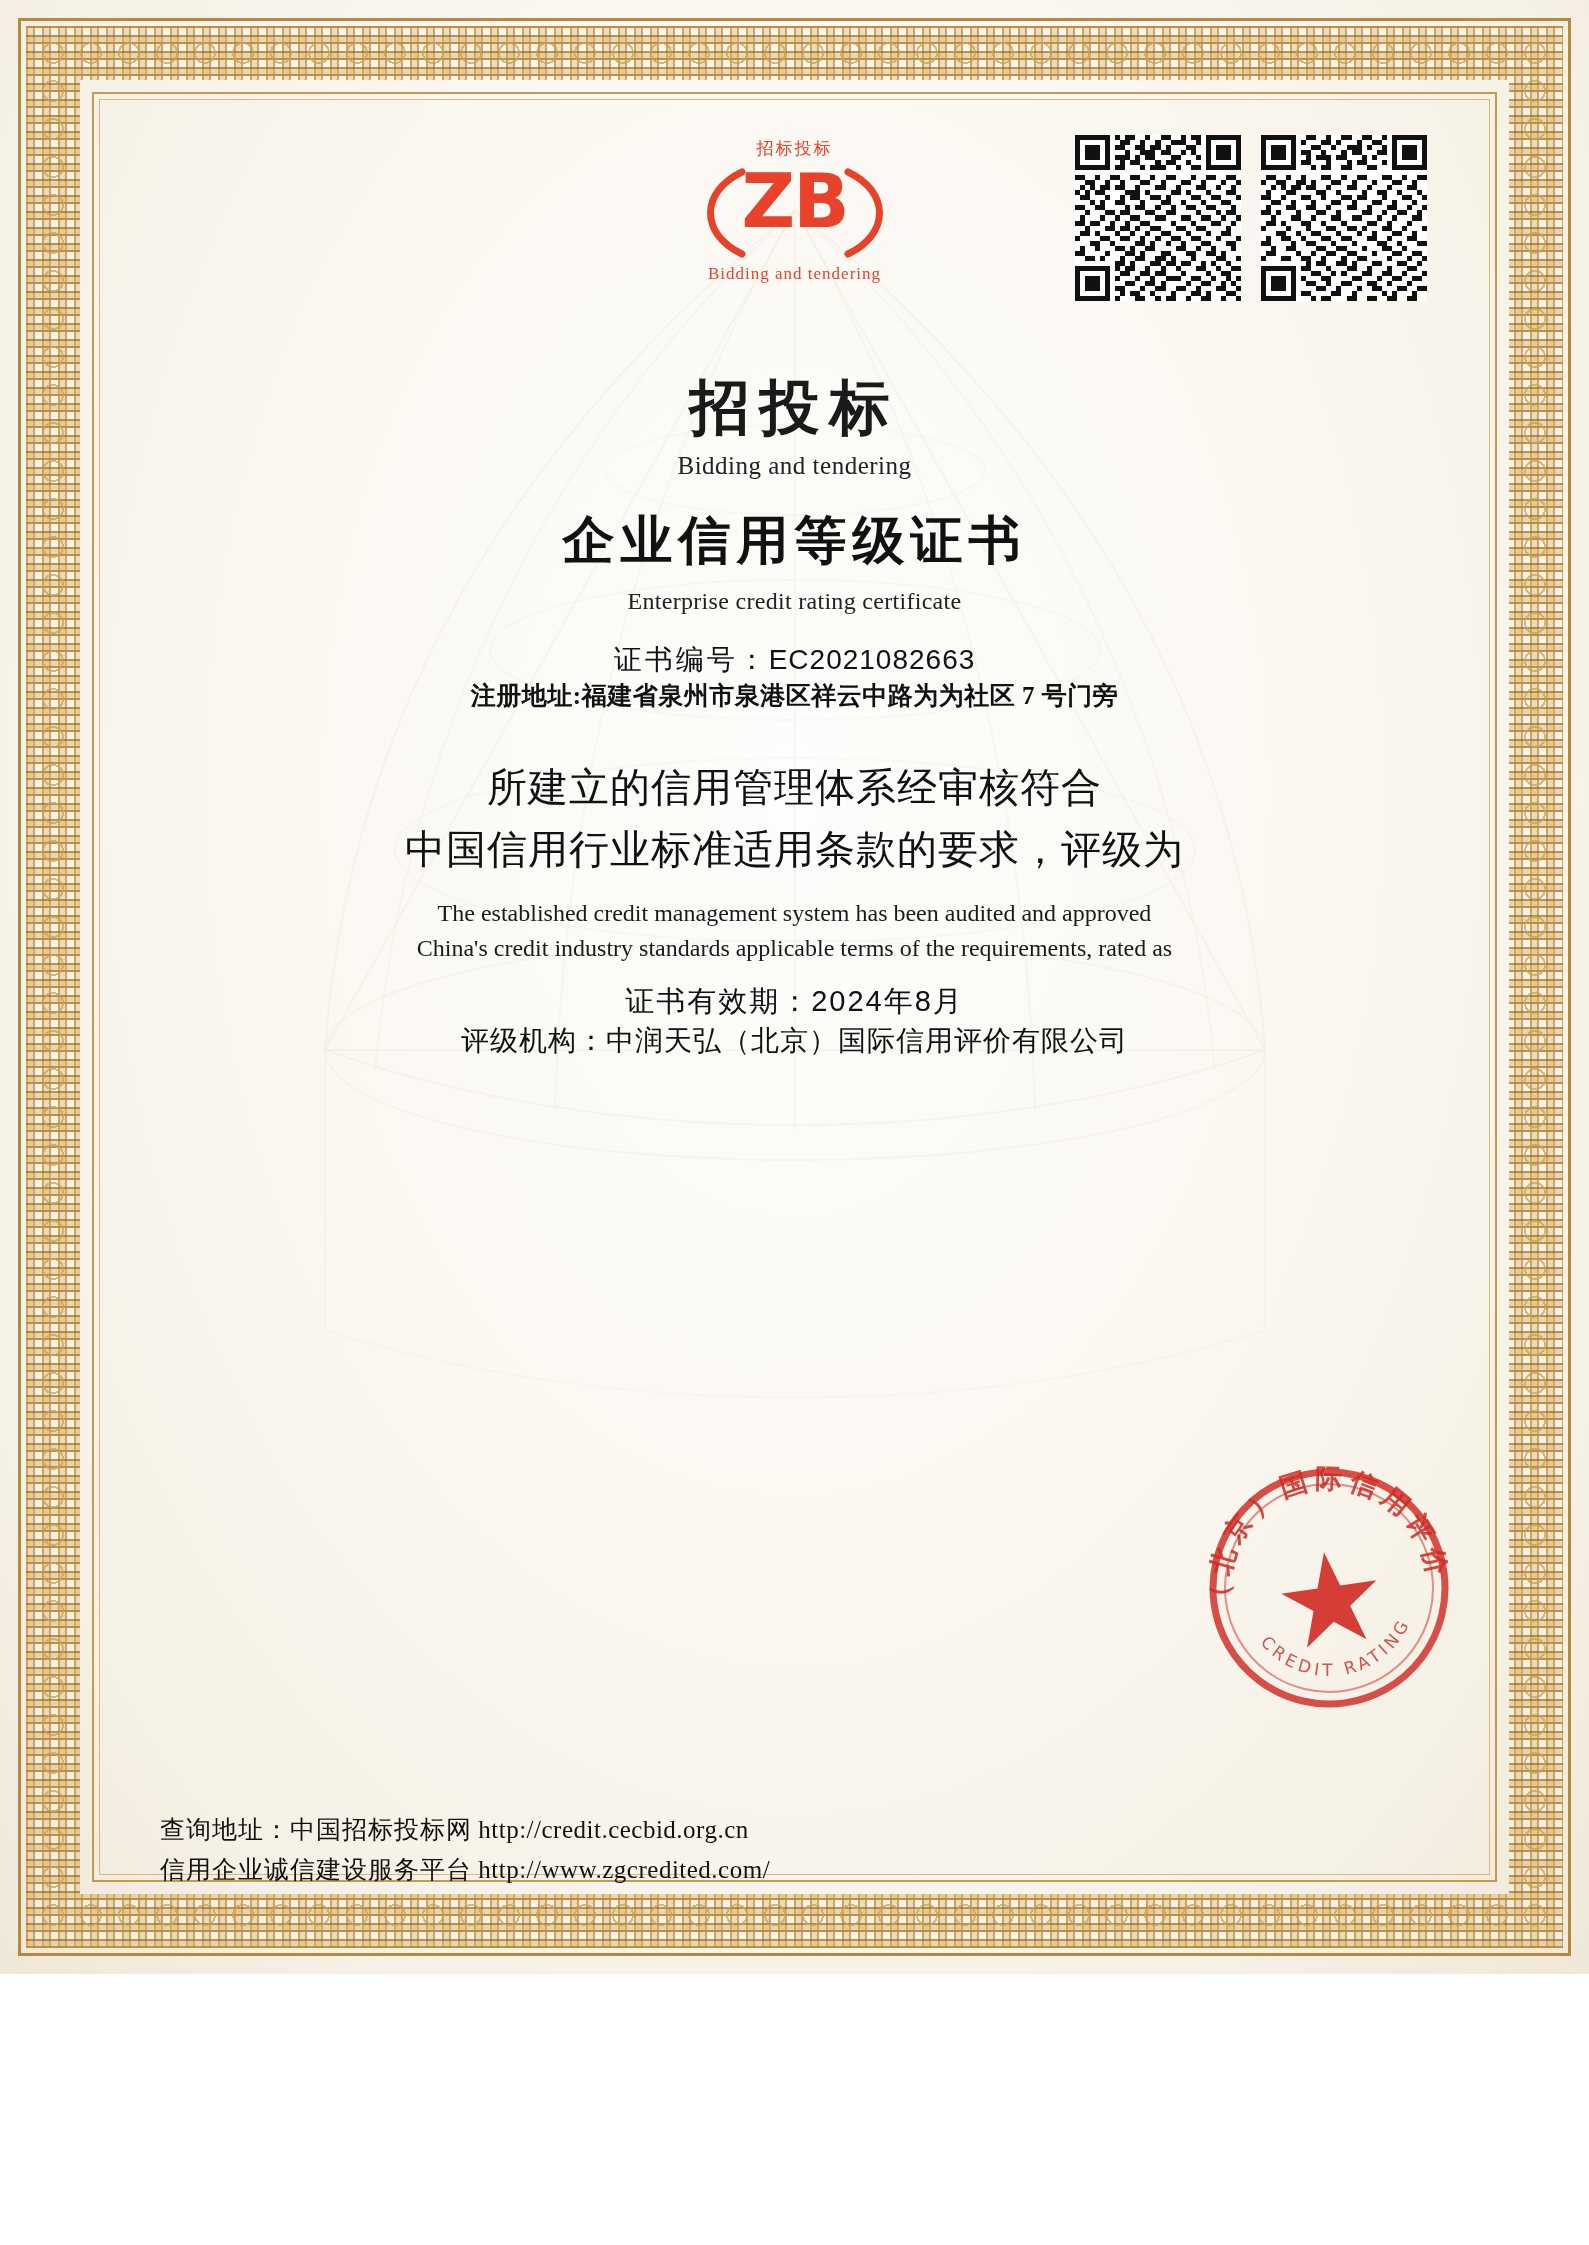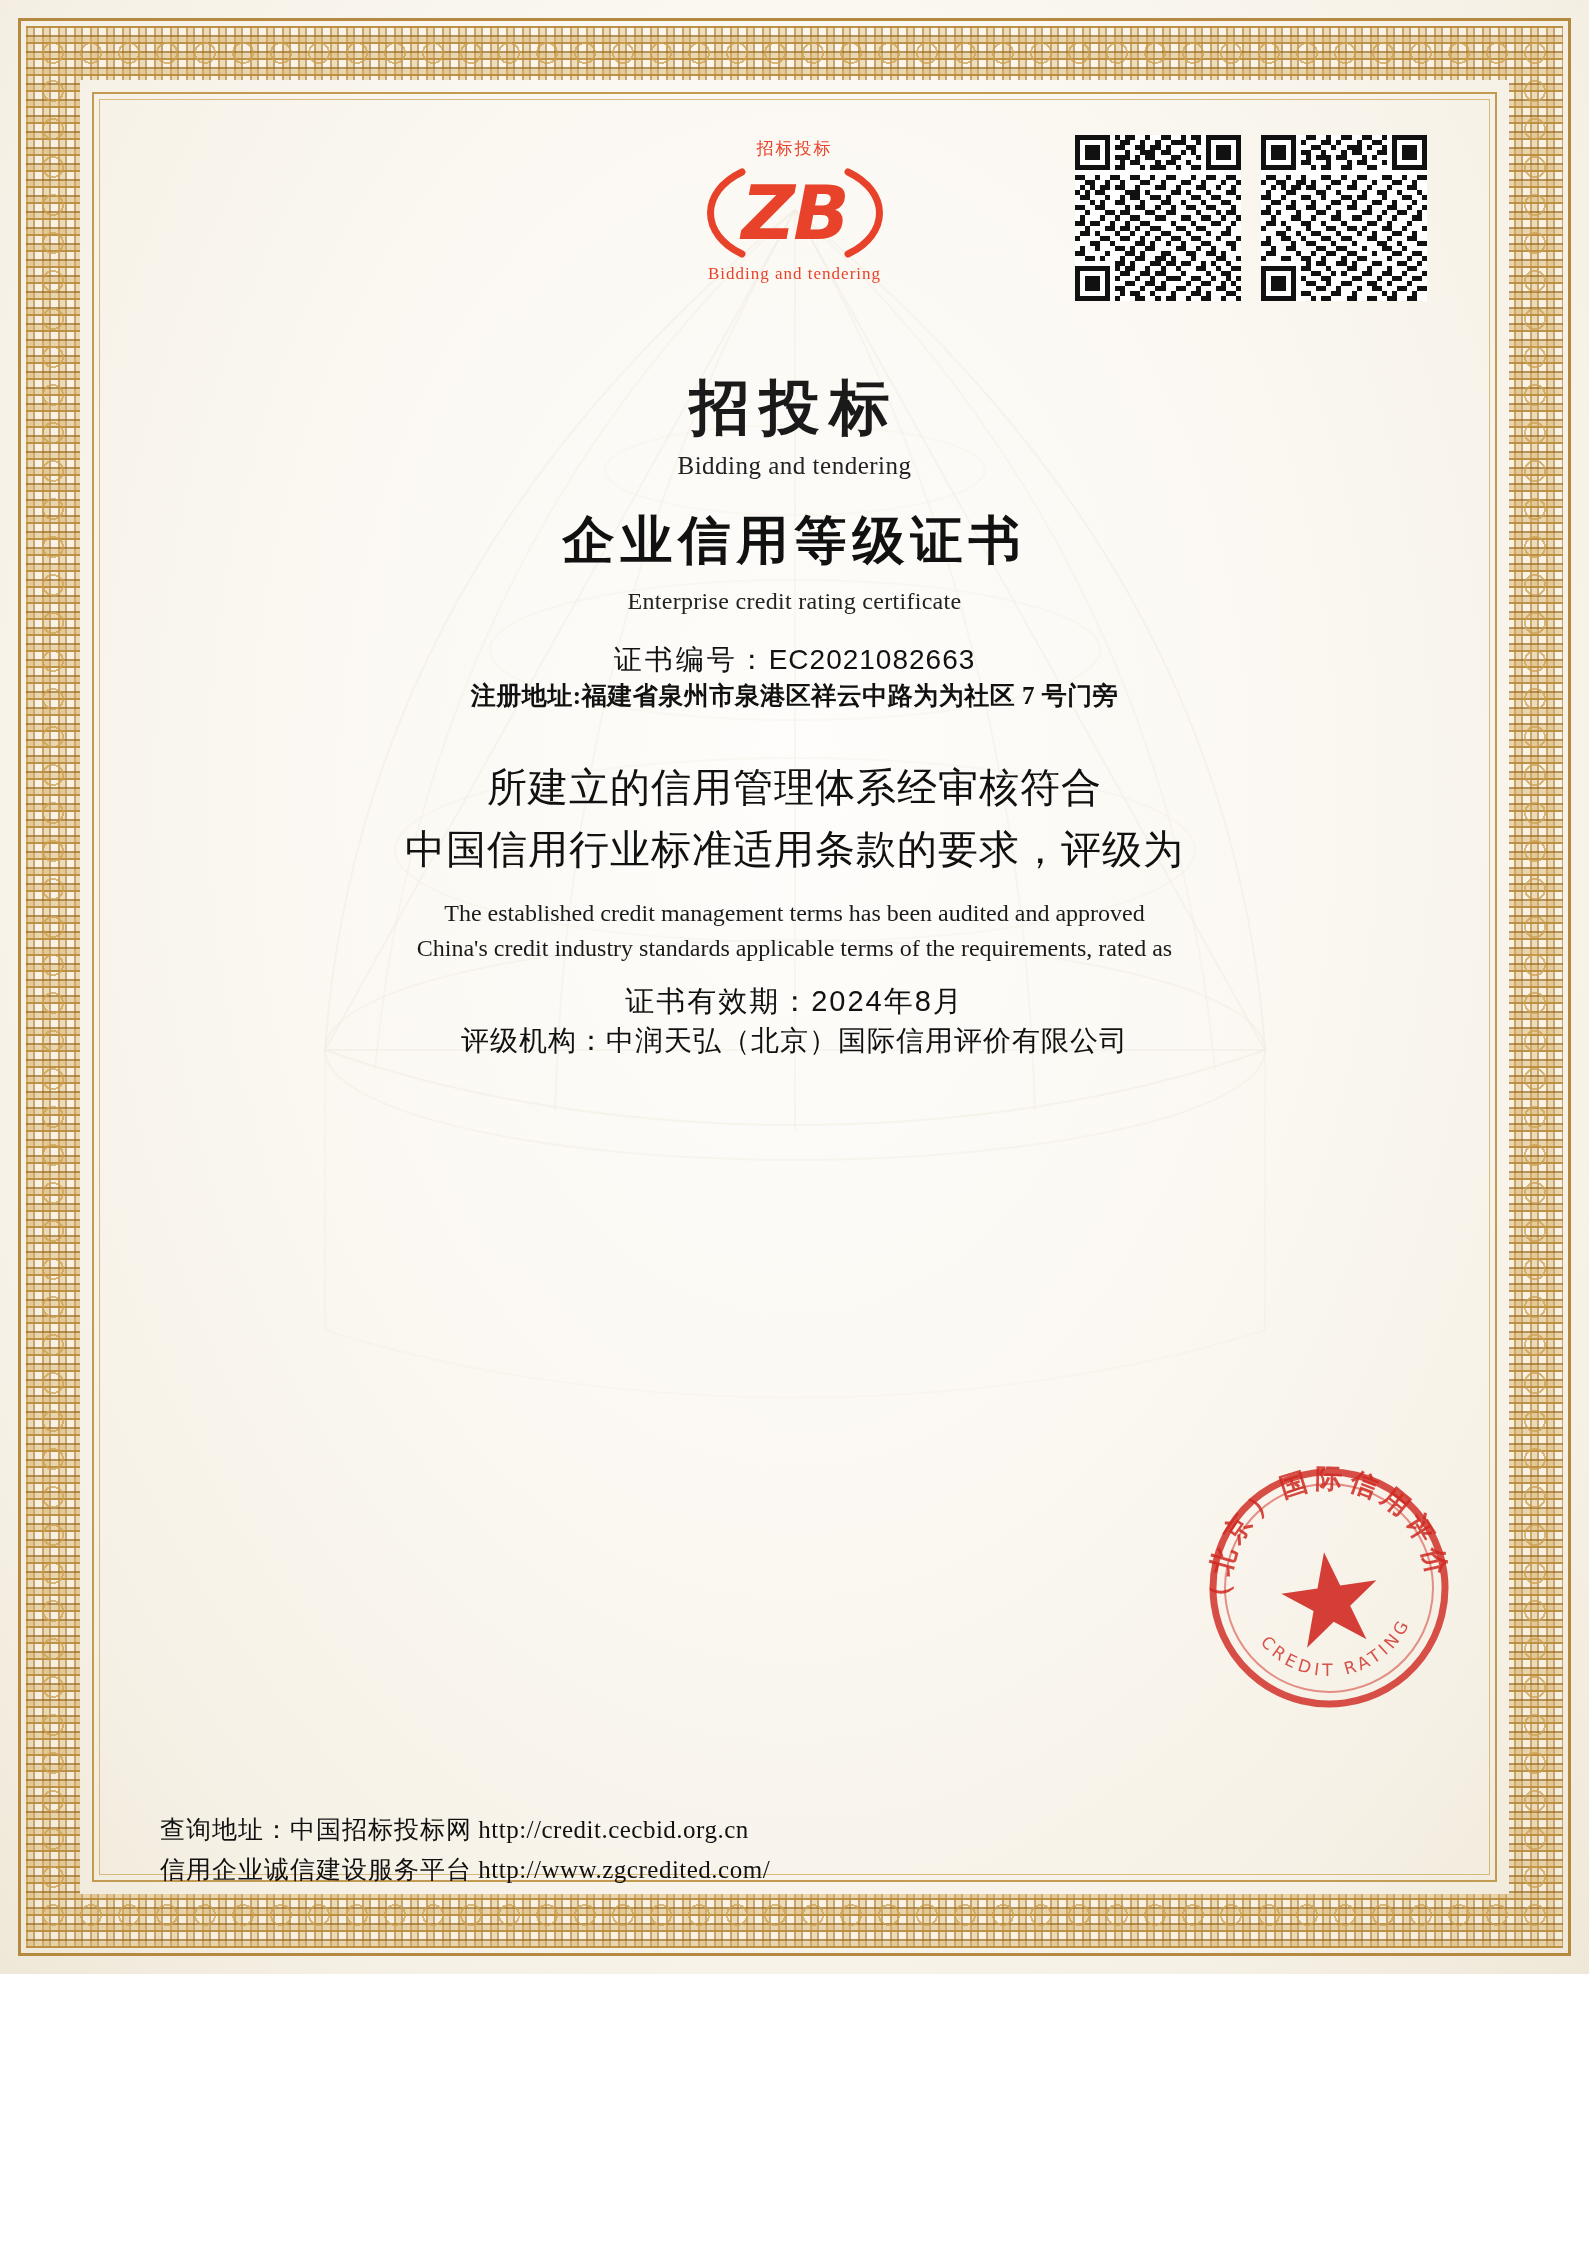--- a/index.html
+++ b/index.html
@@ -148,25 +148,24 @@
     margin-bottom: -4px;
   }
   .logo-mark {
     position: relative;
     width: 250px;
     height: 110px;
     margin: 0 auto;
   }
   .logo-zb {
     position: absolute;
-    left: 0; right: 0; top: 20px;
+    left: 0; right: 0; top: 8px;
     font-family: "DejaVu Sans", sans-serif;
     font-size: 74px;
     font-weight: bold;
-    font-style: italic;
     color: #e8432a;
     line-height: 1;
     letter-spacing: -2px;
   }
   .logo-bottom-en {
     font-family: "Liberation Serif", serif;
     font-size: 17px;
     color: #e8432a;
     letter-spacing: 1px;
     margin-top: -2px;
@@ -861,21 +860,21 @@
     </div>
 
 
     <div class="address">注册地址:福建省泉州市泉港区祥云中路为为社区 7 号门旁</div>
 
     <div class="statement">
       <div>所建立的信用管理体系经审核符合</div>
       <div>中国信用行业标准适用条款的要求，评级为</div>
     </div>
     <div class="statement-en">
-      <div>The established credit management terms has been audited and approved</div>
+      <div>The established credit management system has been audited and approved</div>
       <div>China's credit industry standards applicable terms of the requirements, rated as</div>
     </div>
 
 
     <div class="date-line">
       <span>证书有效期：</span><span>2024年8月</span>
     </div>
 
     <div class="agency">
       <span>评级机构：</span><span>中润天弘（北京）国际信用评价有限公司</span>

